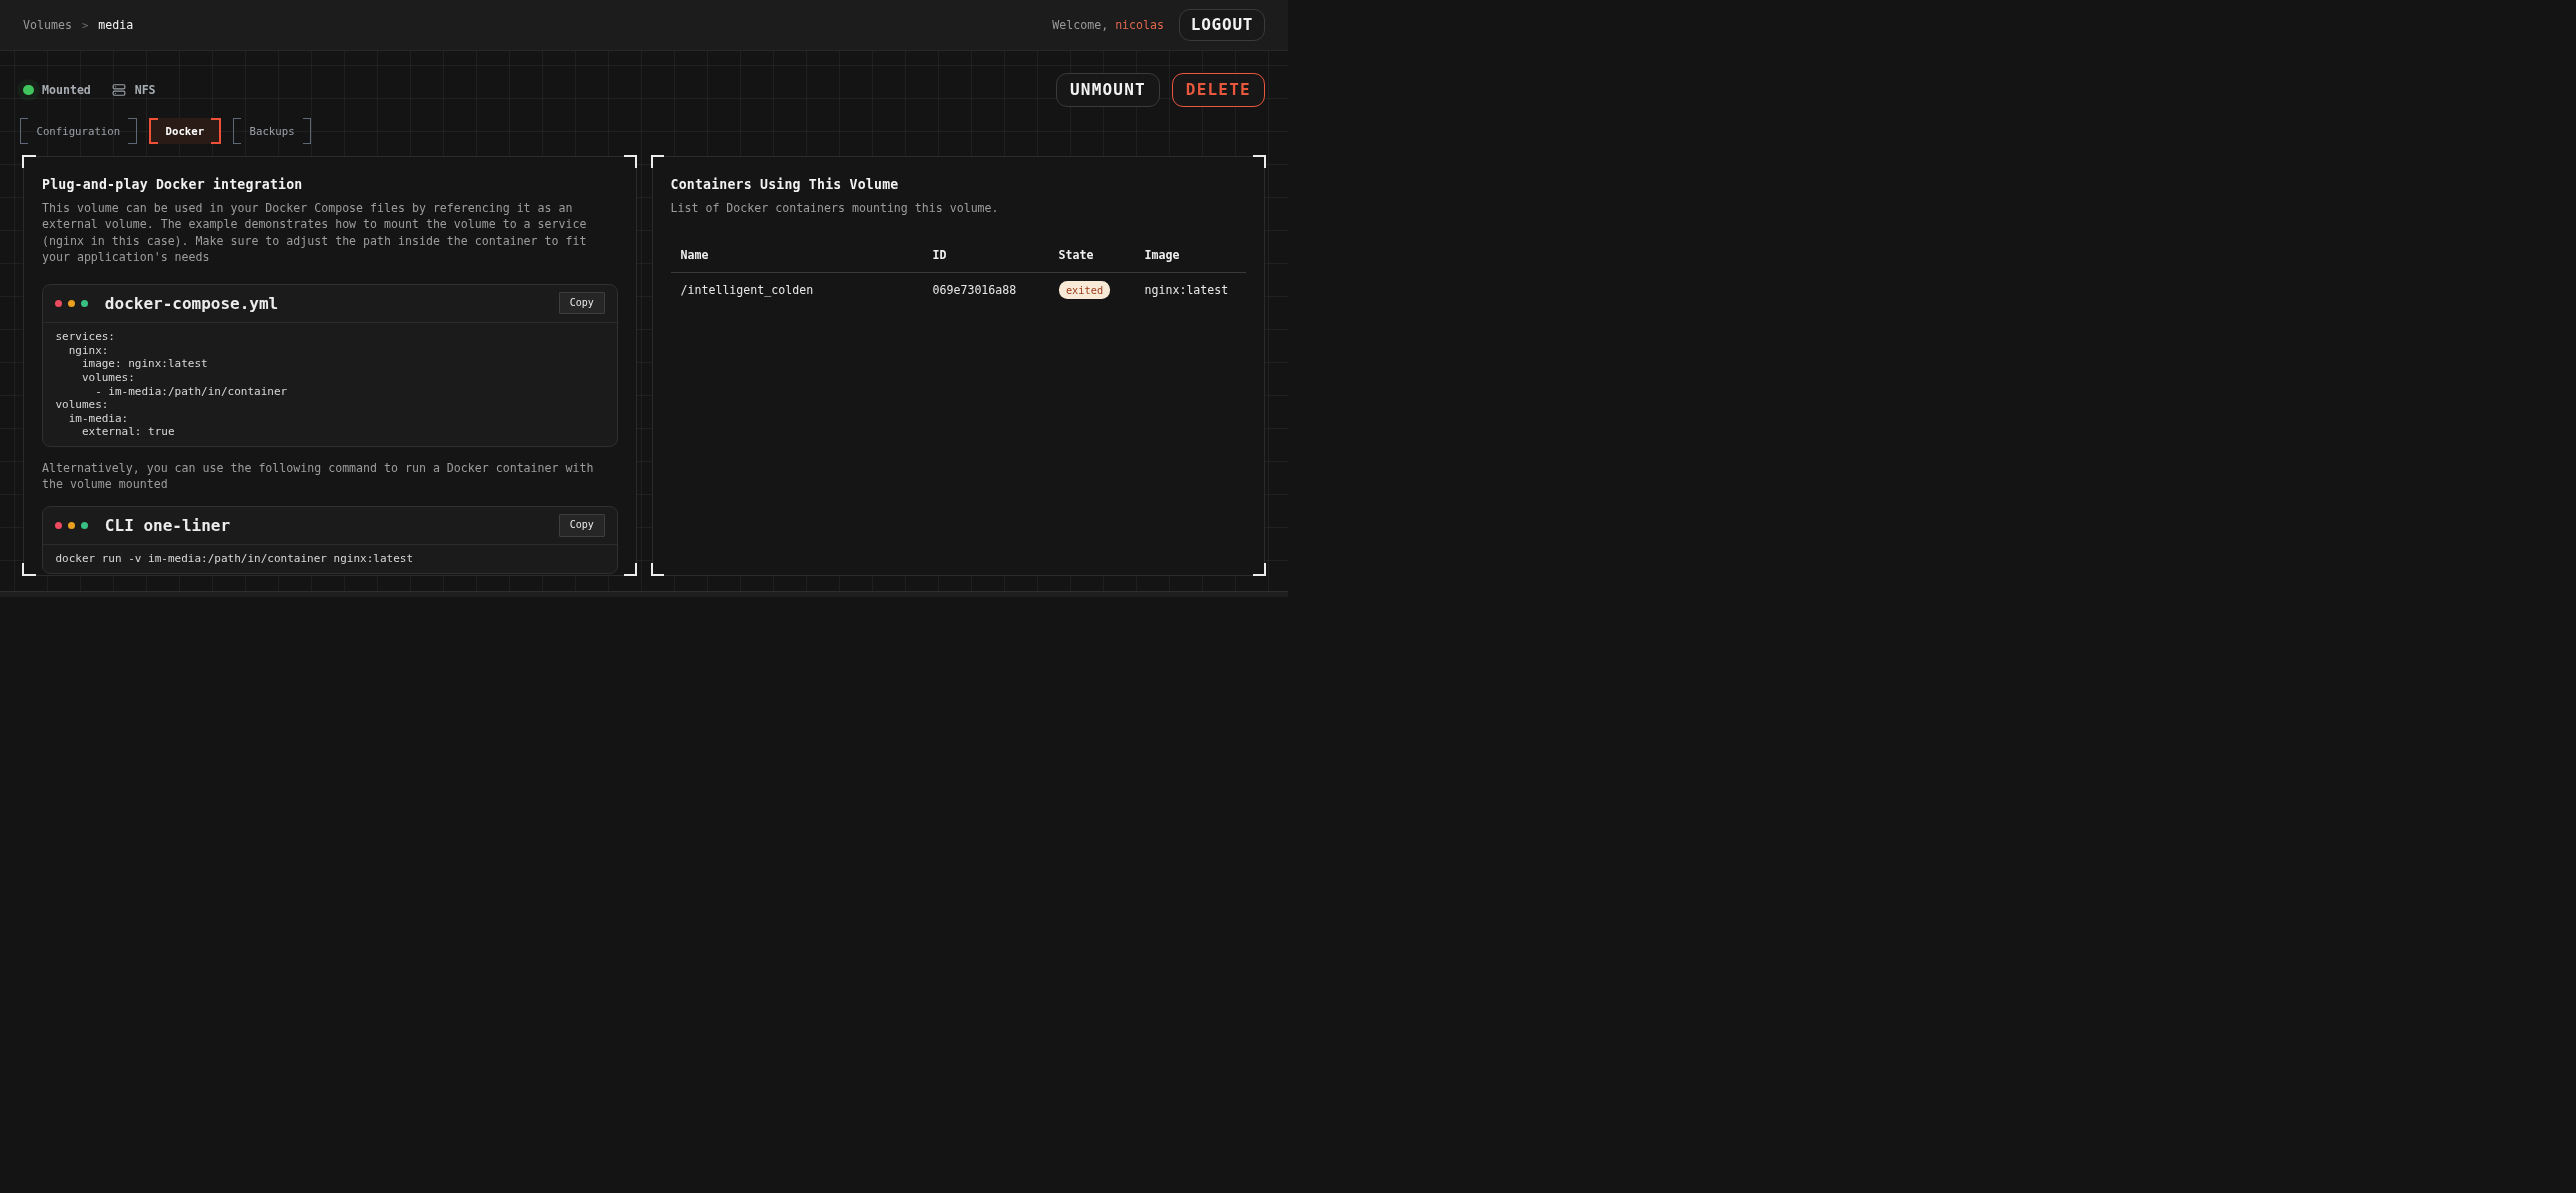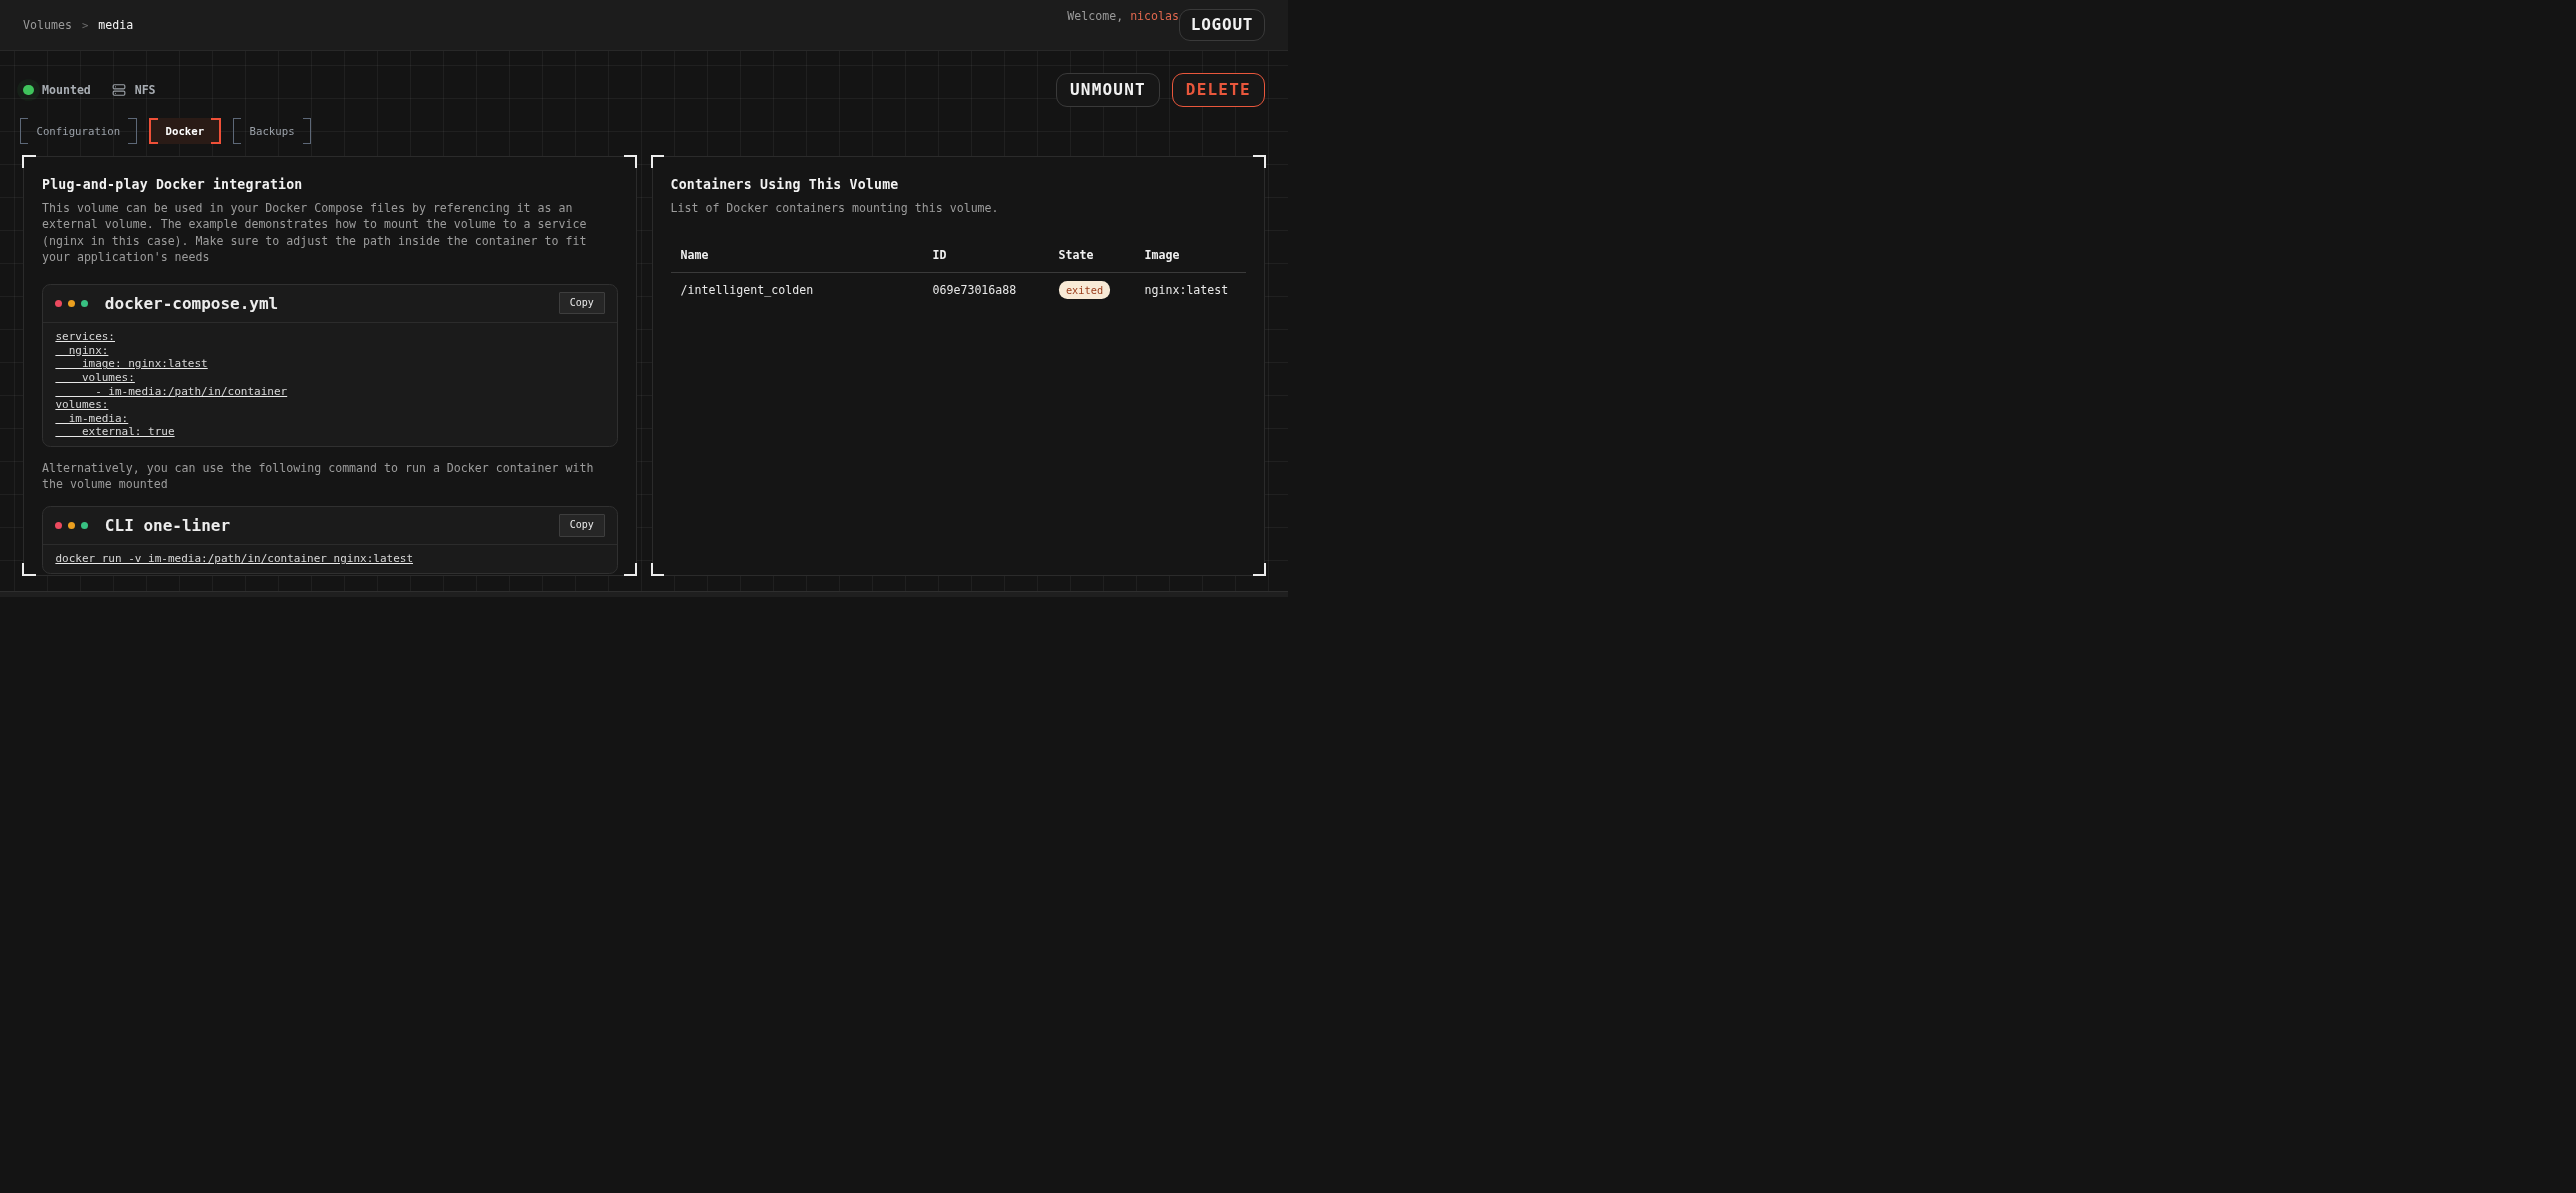--- a/index.html
+++ b/index.html
@@ -14,21 +14,21 @@
 
   
   .topbar {
     height:51px; background:#1c1c1c; border-bottom:0.8px solid #282828;
     display:flex; align-items:center; padding:0 23px;
   }
   .breadcrumb { display:flex; align-items:center; font-size:11.6px; }
   .crumb-parent { color:#9a9a9a; }
   .crumb-sep { color:#6e6e6e; margin:0 10px; font-size:10.7px; }
   .crumb-current { color:#f5f5f5; font-weight:normal; }
-  .topbar-right { margin-left:auto; display:flex; align-items:flex-start; }
+  .topbar-right { margin-left:auto; display:flex; align-items:center; gap:15px; }
   .welcome { font-size:11.6px; color:#9a9a9a; }
   .welcome .username { color:#e0674e; }
   .btn {
     font-family:inherit; cursor:pointer; background:#191919;
     border:0.8px solid #3a3a3a; border-radius:11px; color:#f2f2f2;
     font-size:16px; font-weight:bold; letter-spacing:0.8px;
     padding:6.6px 11.6px; line-height:1;
   }
   .btn-logout { padding:7.4px 10.7px; }
 
@@ -102,21 +102,21 @@
   .dot { width:7.4px; height:7.4px; border-radius:50%; }
   .dot-red { background:#ec4a5f; }
   .dot-amber { background:#eb9f1f; }
   .dot-green { background:#38c182; }
   .code-filename { margin-left:16.5px; font-size:16px; font-weight:bold; color:#ececec; }
   .btn-copy {
     margin-left:auto; font-family:inherit; cursor:pointer;
     background:#262626; border:0.8px solid #3e3e3e; border-radius:1px;
     color:#e8e8e8; font-size:10px; padding:4.1px 10px; line-height:1.2;
   }
-  .codeblock-body { border-top:0.8px solid #2c2c2c; padding:7.4px 12.4px;text-decoration:underline; }
+  .codeblock-body { border-top:0.8px solid #2c2c2c; padding:7.4px 12.4px; }
   .codeblock-body pre {
     font-family:inherit; font-size:11px; line-height:13.6px; color:#d8d8d8;
     white-space:pre;
   }
 
   
   .containers-table { width:100%; border-collapse:collapse; margin-top:26.5px; table-layout:fixed; }
   .containers-table col.c-name  { width:252px; }
   .containers-table col.c-id    { width:126px; }
   .containers-table col.c-state { width:86px; }

